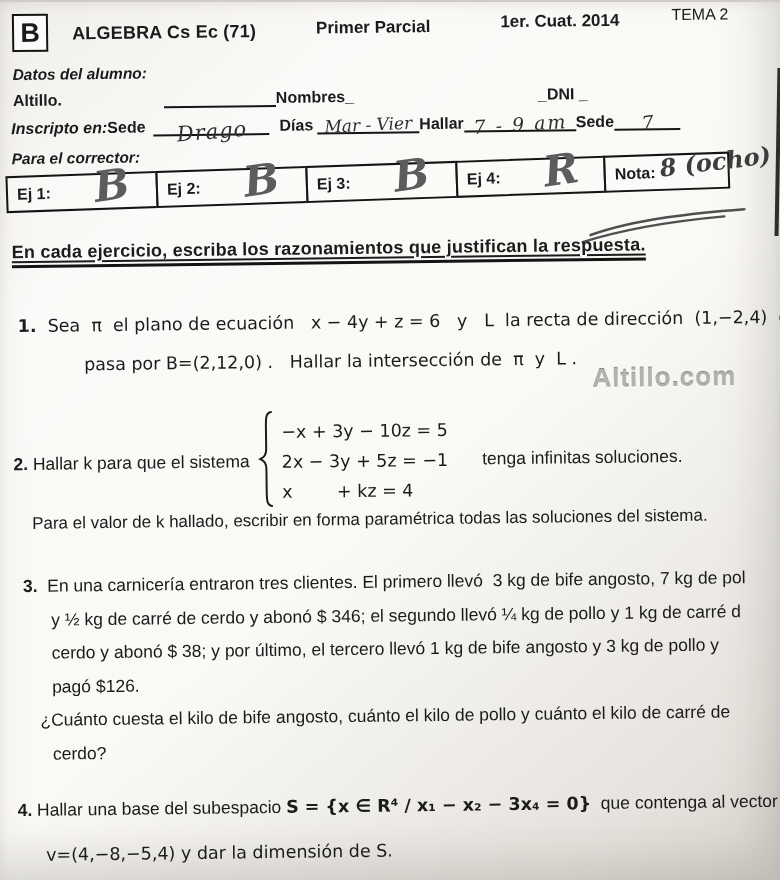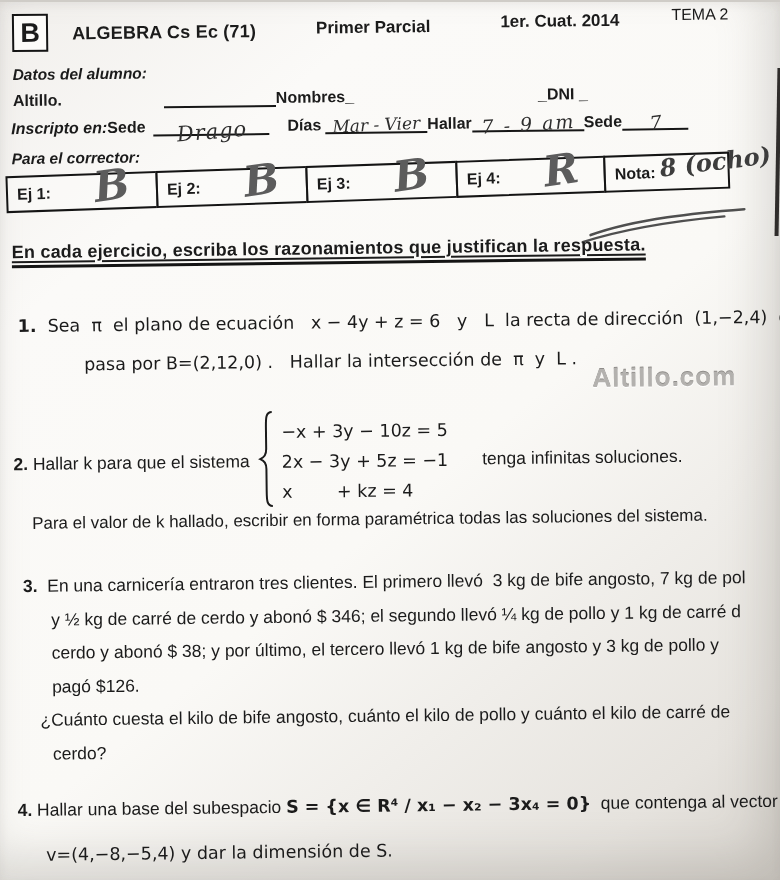--- a/index.html
+++ b/index.html
@@ -114,21 +114,21 @@
       <span class="lab">Altillo.</span>
       <span class="blank" style="width:112px; margin-left:102px;"></span>
       <span class="lab">Nombres_</span>
       <span class="lab" style="margin-left:184px;">_DNI _</span>
     </div>
 
     <div class="row" style="top:112px; left:14px; width:760px;">
       <span class="lab ital">Inscripto en:</span>
       <span class="lab" style="margin-left:0;">Sede</span>
       <span class="blank" style="width:116px; margin-left:8px;"><span class="hw hw-sede">Drago</span></span>
-      <span class="lab" style="margin-left:18px;">Días</span>
+      <span class="lab" style="margin-left:10px;">Días</span>
       <span class="blank" style="width:102px; margin-left:4px;"><span class="hw hw-dias">Mar - Vier</span></span>
       <span class="lab">Hallar</span>
       <span class="blank" style="width:112px;"><span class="hw hw-horario">7 - 9 am</span></span>
       <span class="lab">Sede</span>
       <span class="blank" style="width:66px;"><span class="hw hw-aula">7</span></span>
     </div>
 
     <div class="sec-label" style="top:146px; left:14px;">Para el corrector:</div>
 
     <div class="grade-table">

